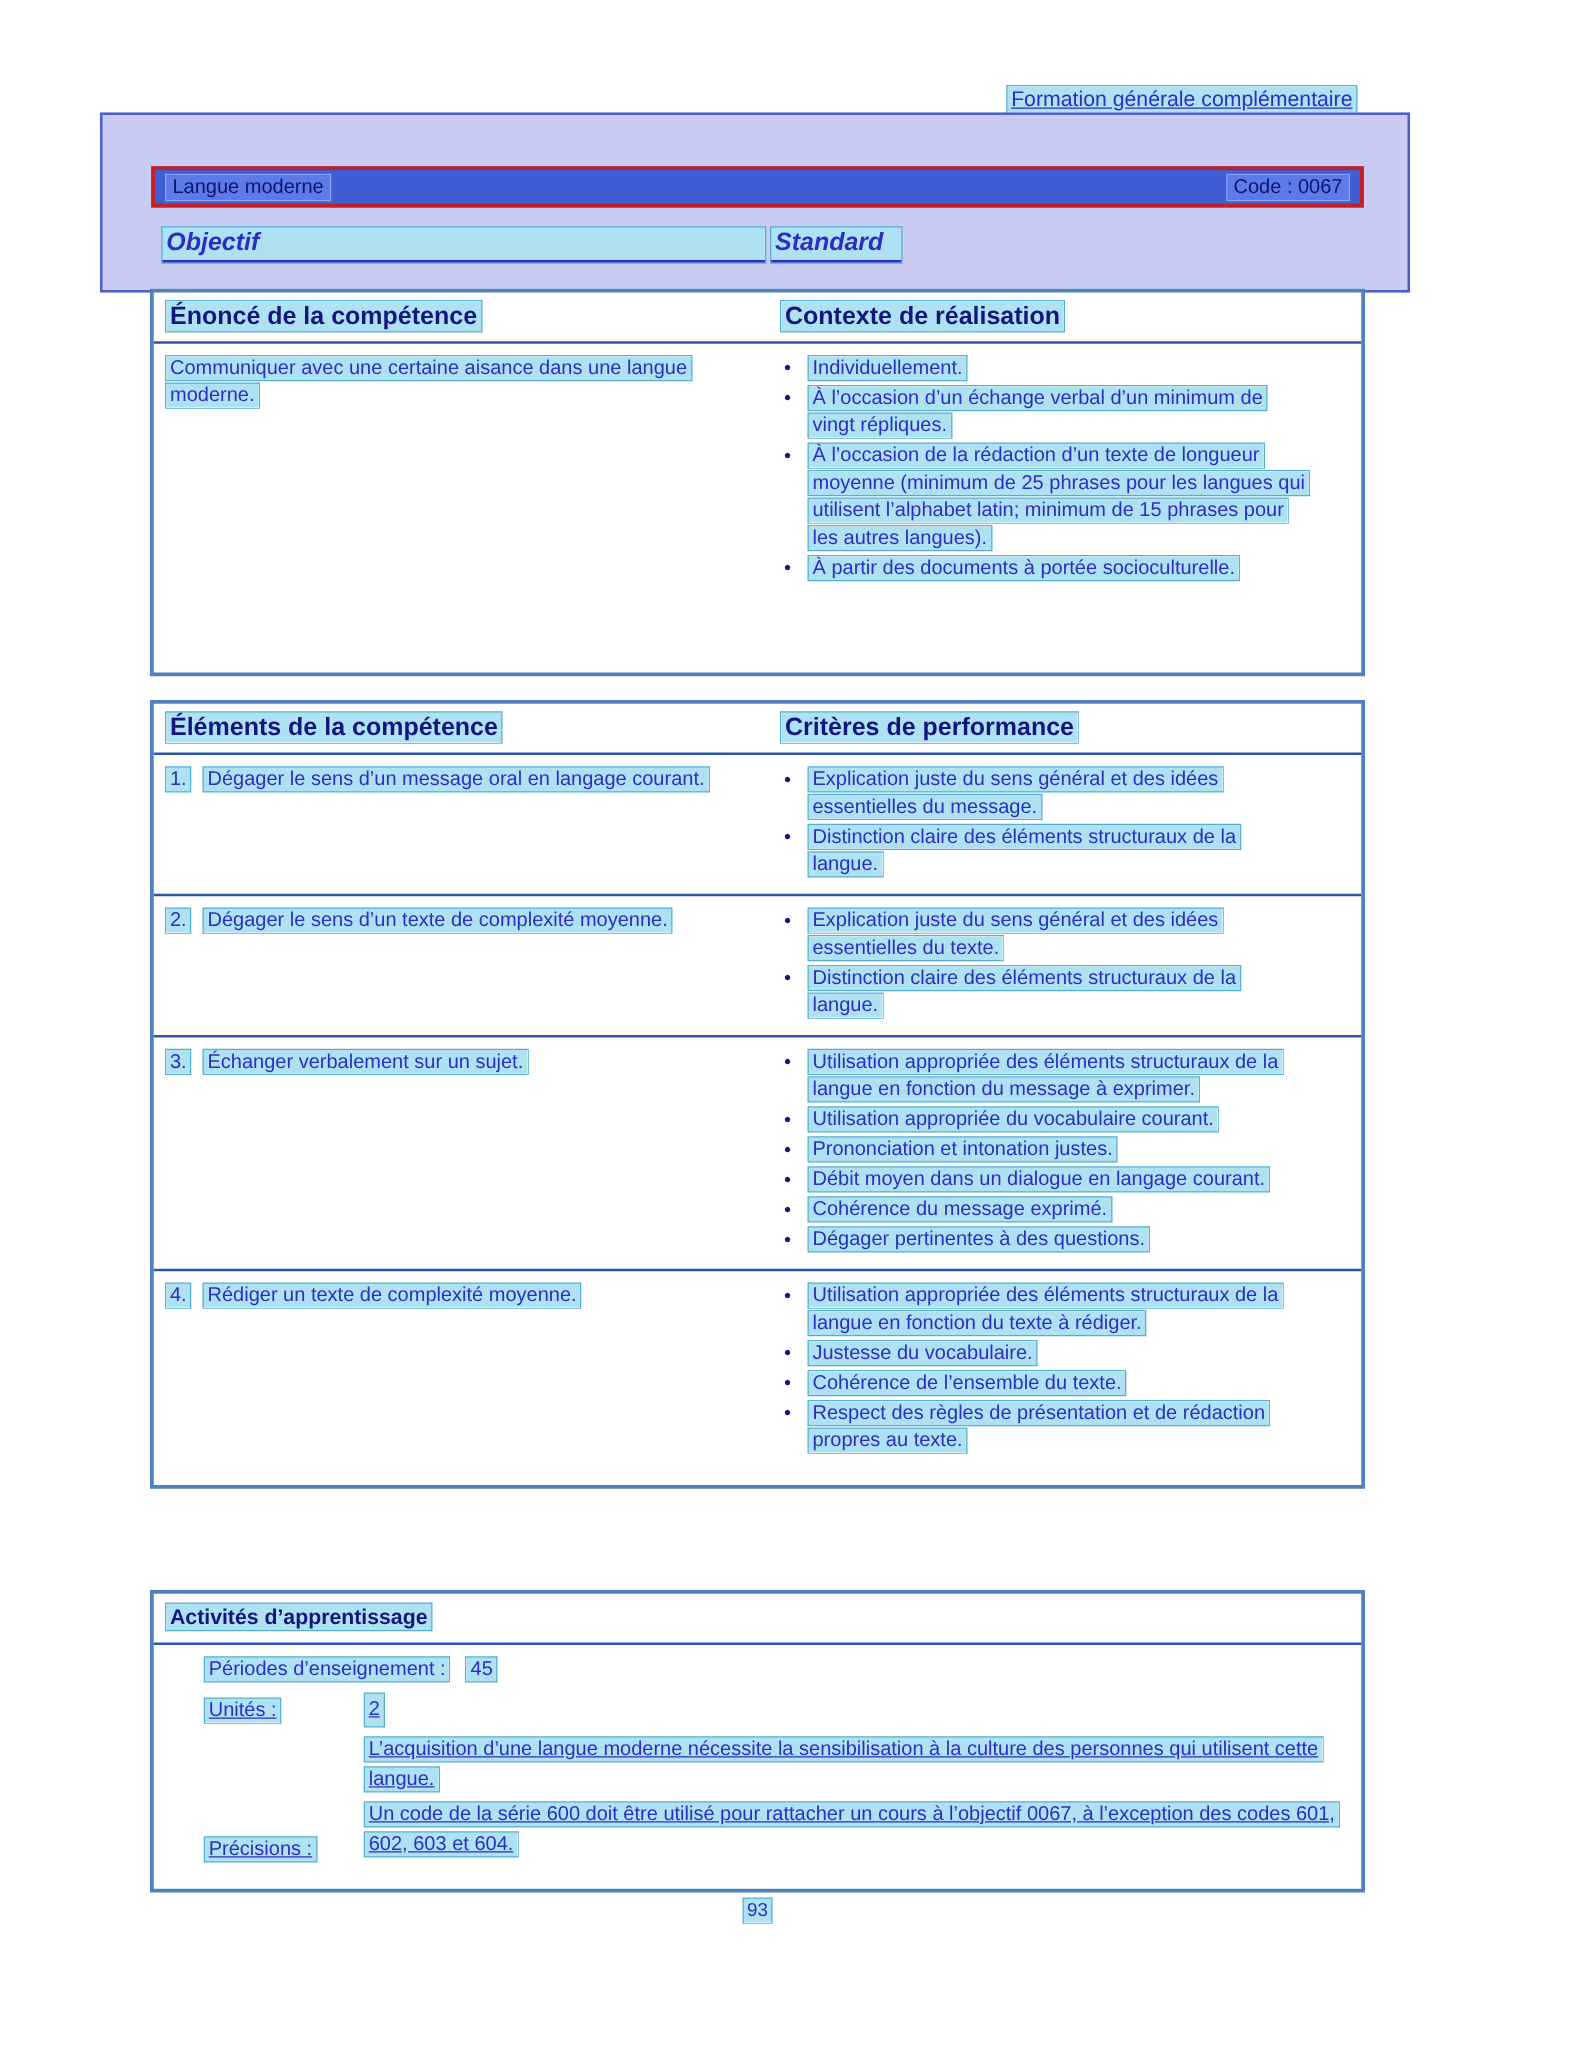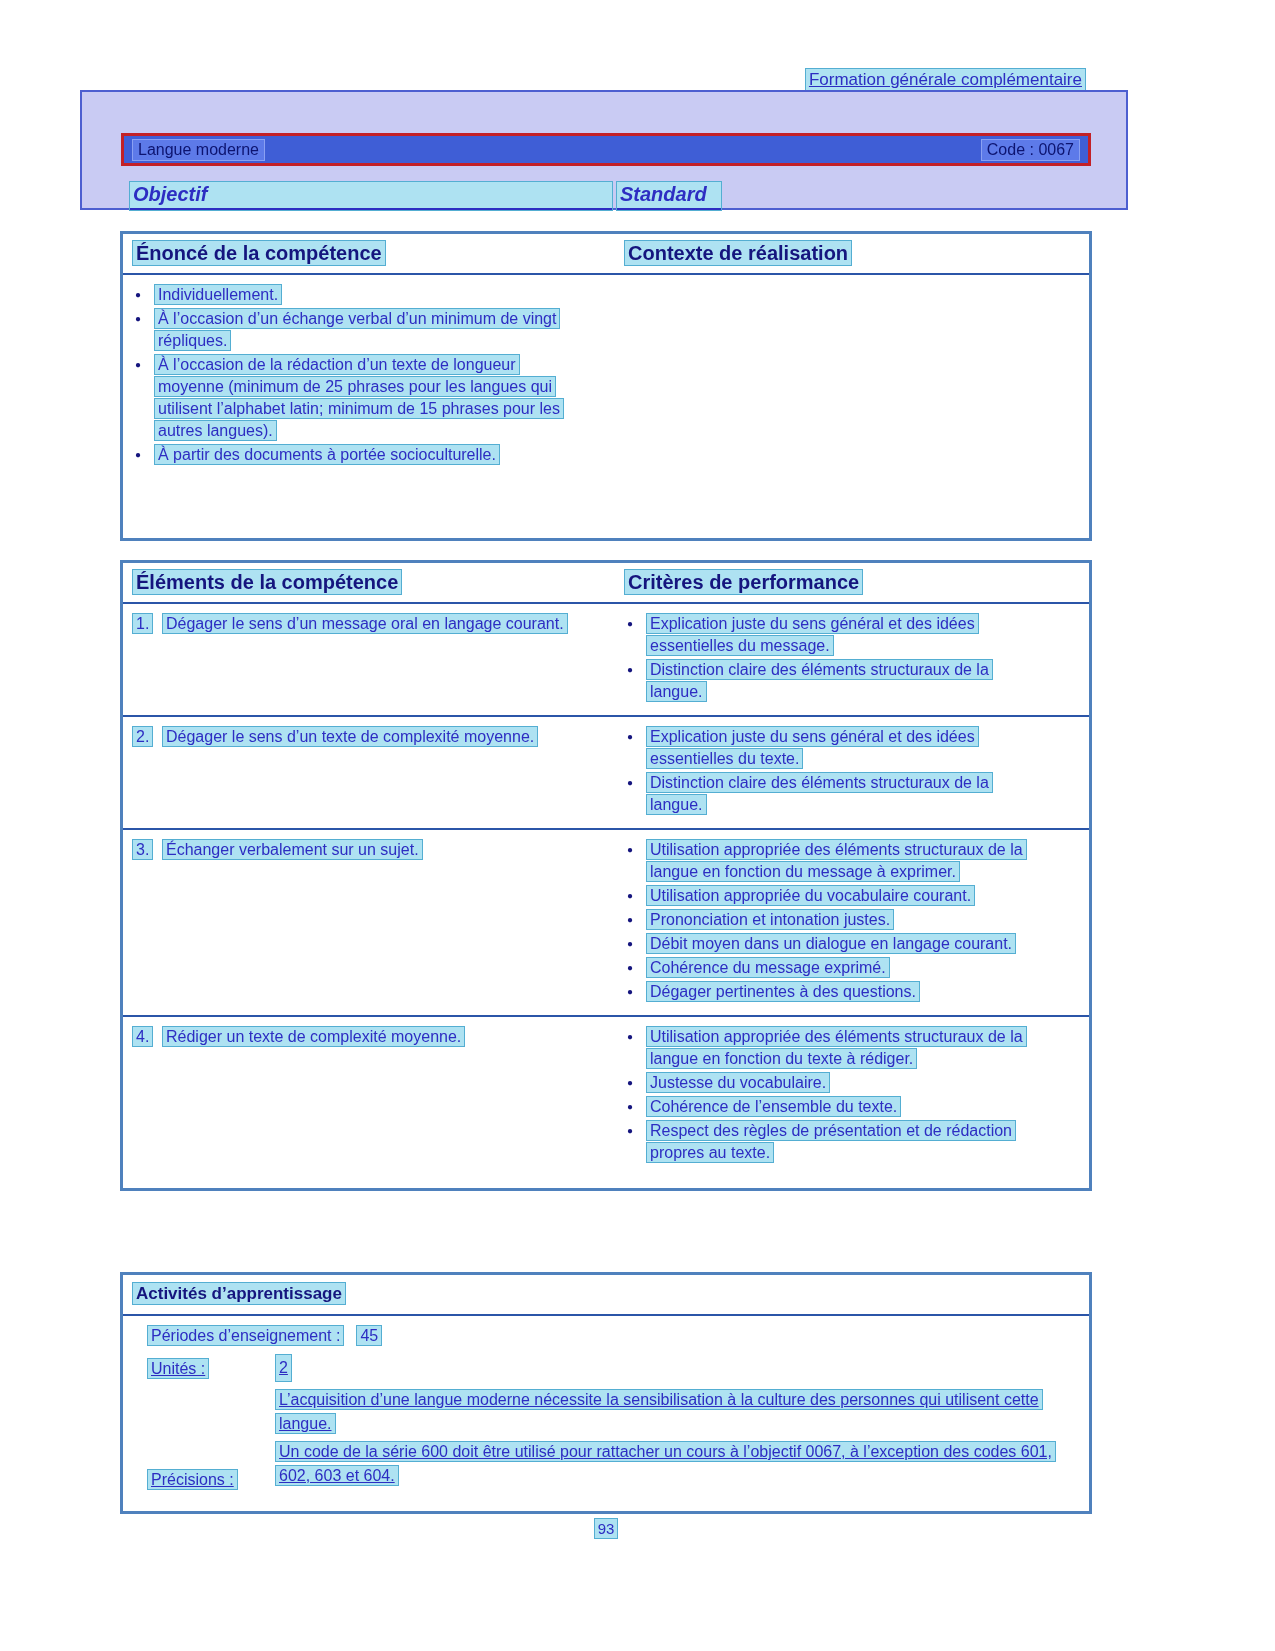--- a/index.html
+++ b/index.html
@@ -18,21 +18,21 @@
   .hl{
     background:var(--highlight-cyan);
     box-shadow:0 0 0 1px var(--highlight-border);
     padding:1px 3px;
     -webkit-box-decoration-break:clone;box-decoration-break:clone;
   }
 
   .running-head{position:absolute;top:70px;right:190px;font-size:17px;}
   .underlined{text-decoration:underline;}
 
-  .panel{position:absolute;left:80px;top:90px;width:1048px;height:120px;background:var(--panel-fill);border:2px solid var(--panel-border);}
+  .panel{position:absolute;left:80px;top:90px;width:1048px;height:144px;background:var(--panel-fill);border:2px solid var(--panel-border);}
   .banner{position:absolute;left:39px;top:41px;width:970px;height:33px;background:var(--banner-fill);border:3px solid var(--banner-border);display:flex;align-items:center;justify-content:space-between;padding:0 9px;font-size:16px;}
   .banner-hl{background:var(--banner-hl);box-shadow:0 0 0 1px var(--banner-hl-border);color:var(--banner-text);padding:1px 5px;}
 
   .col-heads{position:absolute;left:48px;top:90px;display:flex;font-size:20px;font-weight:bold;font-style:italic;}
   .col-head{display:inline-block;border-bottom:2px solid var(--text-blue);padding:1px 3px 2px;}
   .col-head-left{width:482px;}
   .col-head-right{width:104px;margin-left:5px;}
 
   .tbl{position:absolute;left:120px;width:972px;border:3px solid var(--table-border);background:#ffffff;font-size:16px;line-height:22px;}
   #t1{top:231px;min-height:310px;}
@@ -49,21 +49,21 @@
   .bullet{display:flex;margin:0 0 2px 2px;}
   .dot{flex:0 0 20px;color:var(--header-navy);font-size:10px;line-height:22px;}
   .dot::before{content:"\25CF";}
   .btxt{flex:1 1 auto;}
 
   .numrow{display:flex;}
   .num{flex:0 0 30px;}
   .ntext{flex:1 1 auto;}
 
   .t3-head{padding:8px 10px 9px;border-bottom:2px solid var(--rule-blue);font-size:17px;font-weight:bold;color:var(--header-navy);}
-  .t3-body{padding:8px 25px 12px;line-height:24px;}
+  .t3-body{padding:8px 4px 12px;line-height:24px;margin-left:37px;}
   .t3-row{margin-bottom:7px;}
   .t3-flex{display:flex;align-items:flex-end;text-decoration:underline;}
   .lbl-col{flex:0 0 128px;}
   .val-gap{margin-left:14px;}
   .prec-body{flex:1 1 auto;}
   .prec-body p{margin:0 0 4px;}
 
   .page-number{position:absolute;left:120px;top:1520px;width:972px;text-align:center;font-size:15px;}
 </style>
 </head>
@@ -89,20 +89,23 @@
   <section class="tbl" id="t1">
     <div class="grid2 tbl-head">
       <div class="th">
         <span class="hl">Énoncé de la compétence</span>
       </div>
       <div class="th">
         <span class="hl">Contexte de réalisation</span>
       </div>
     </div>
     <div class="grid2 tbl-row">
+      <div class="td td-left">
+        <span class="hl">Communiquer avec une certaine aisance dans une langue moderne.</span>
+      </div>
       <div class="td td-right">
         <div class="bullet">
           <span class="dot"></span>
           <div class="btxt"><span class="hl">Individuellement.</span></div>
         </div>
         <div class="bullet">
           <span class="dot"></span>
           <div class="btxt"><span class="hl">À l’occasion d’un échange verbal d’un minimum de vingt répliques.</span></div>
         </div>
         <div class="bullet">

